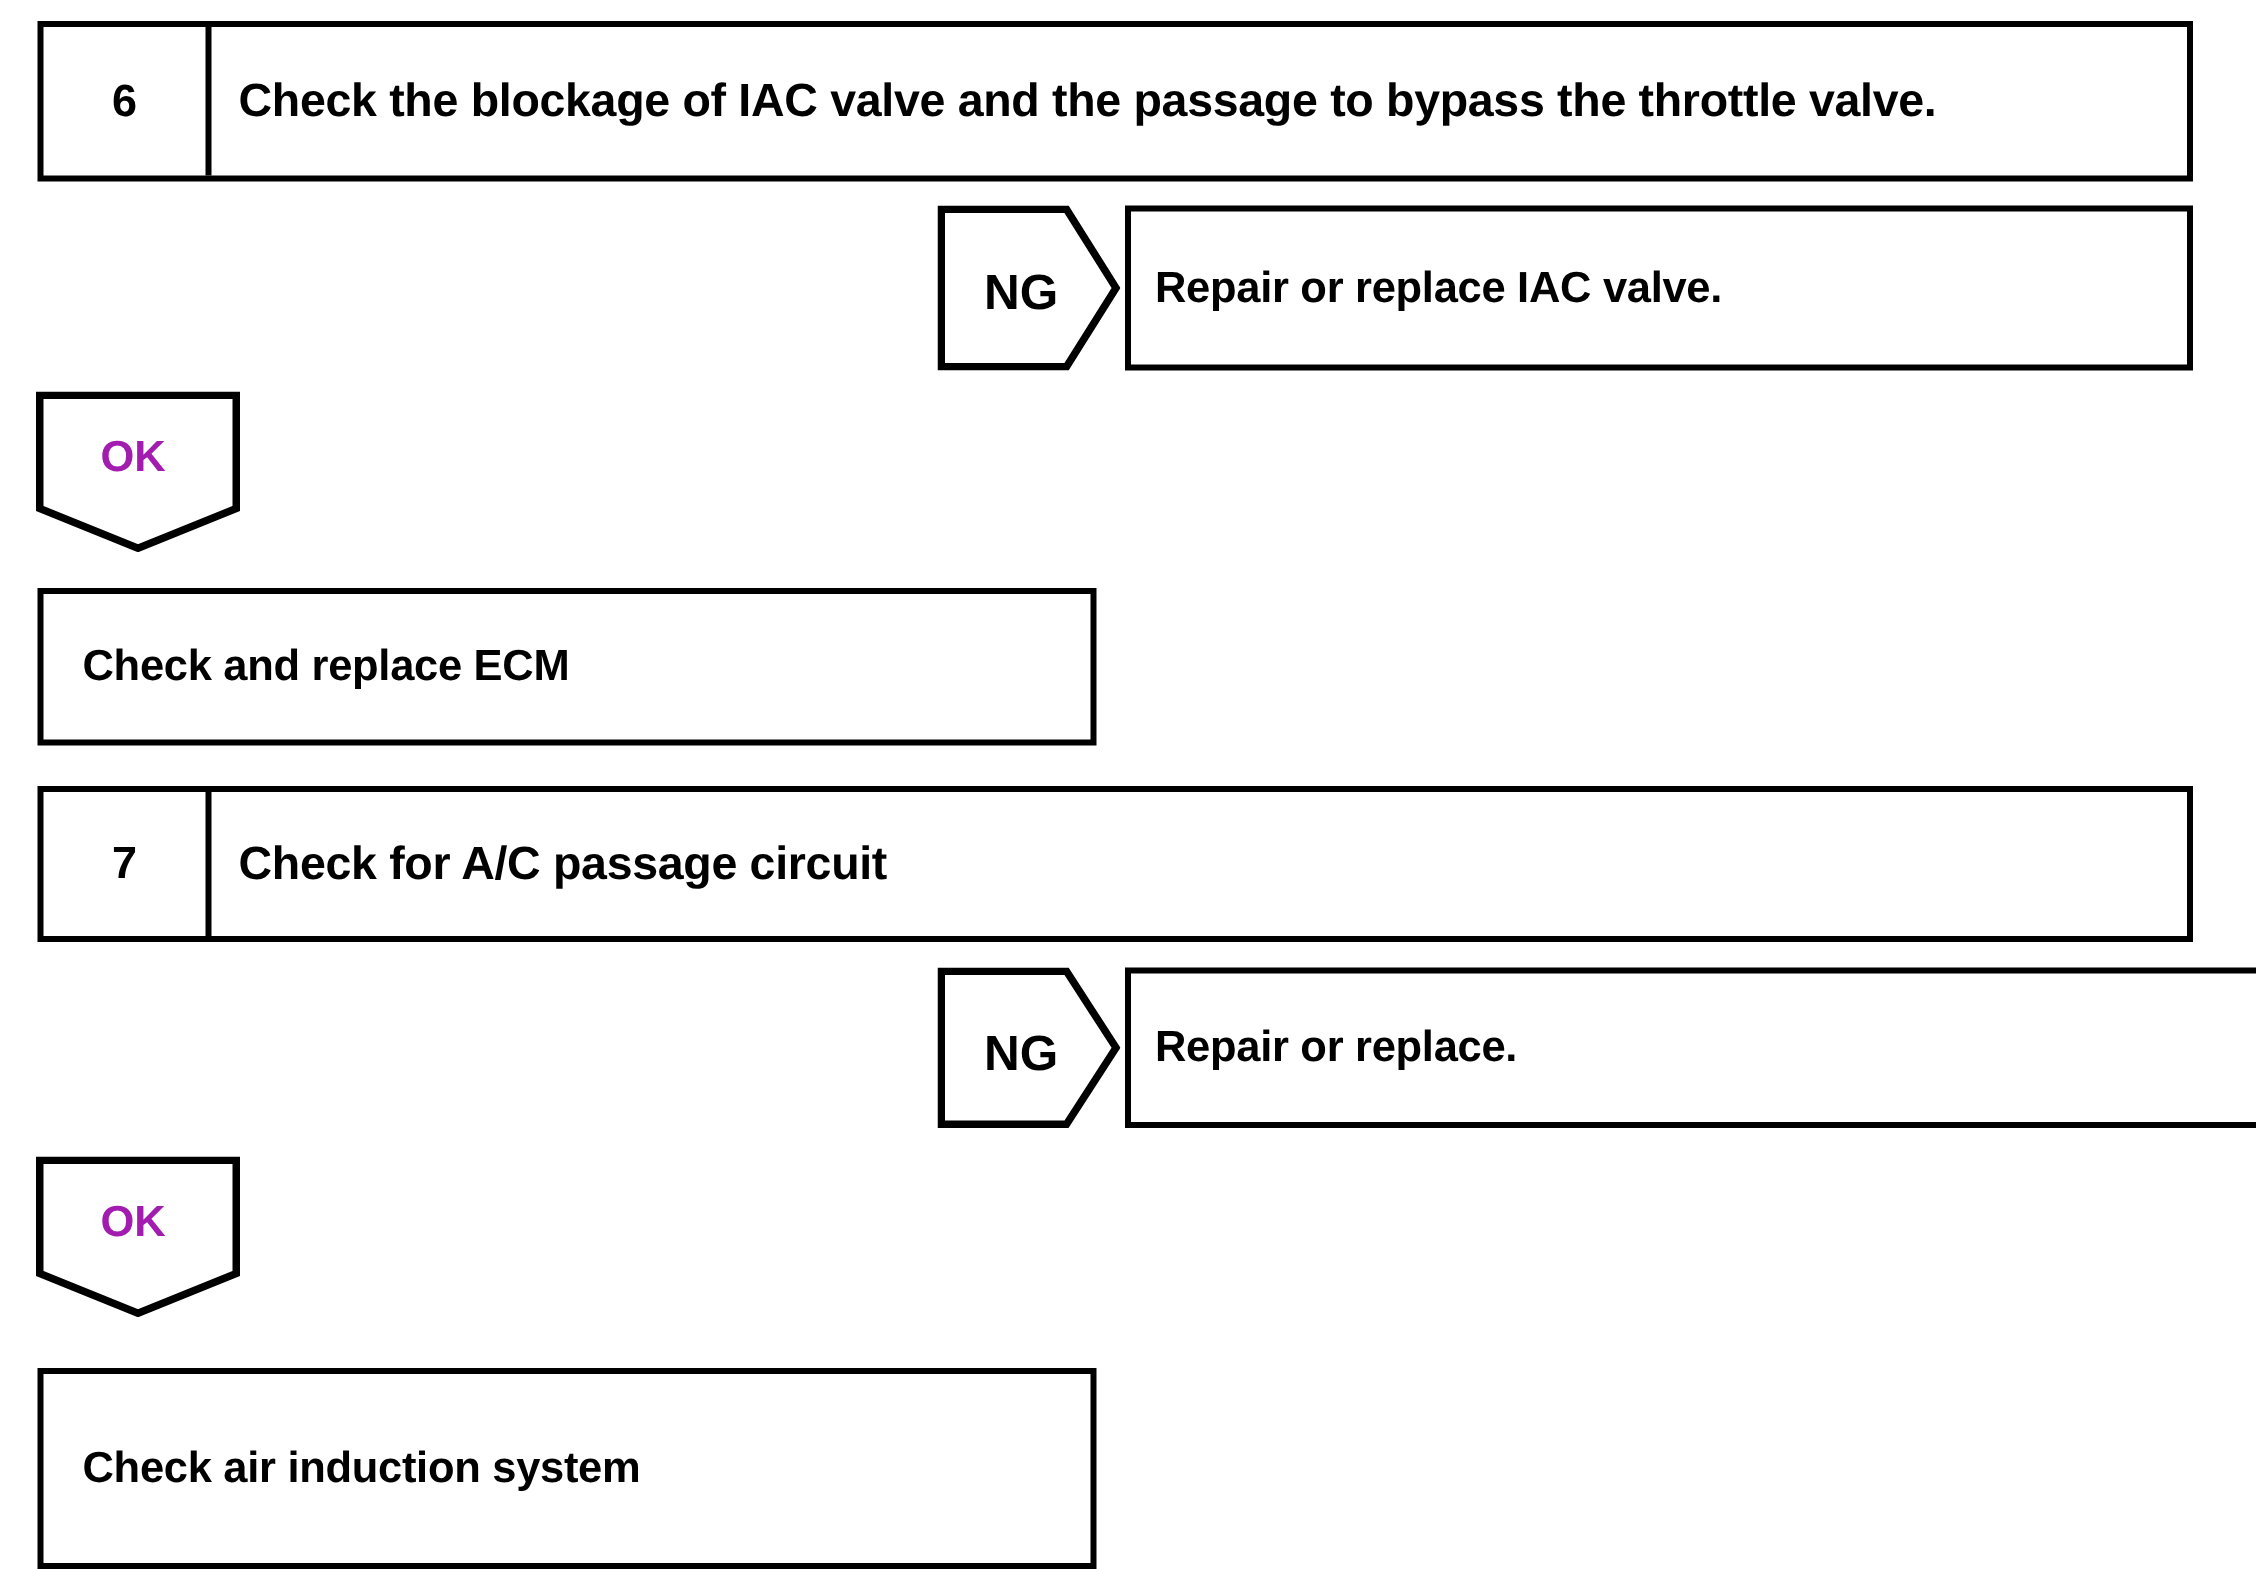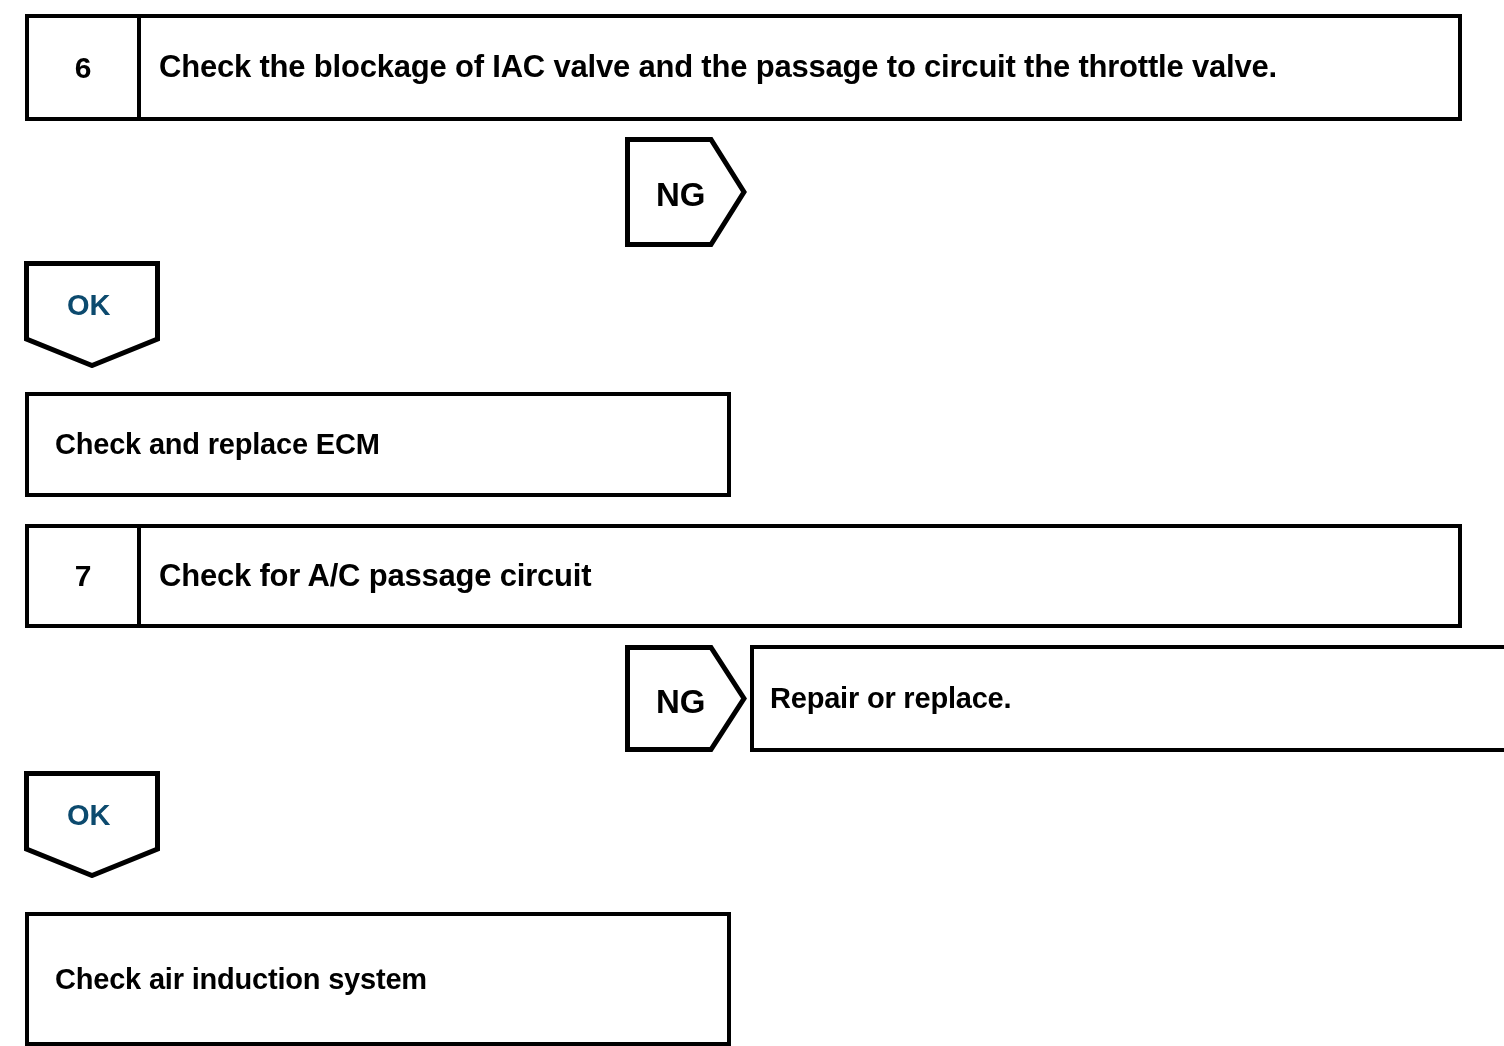--- a/index.html
+++ b/index.html
@@ -68,41 +68,44 @@
     font-size: 33px;
     line-height: 1;
     color: #000000;
   }
   
   .ok-label {
     position: absolute;
     font-weight: bold;
     font-size: 29px;
     line-height: 1;
-    color: #0c4a6e;
+    color: #a21caf;
   }
   svg { display: block; }
 </style>
 </head>
 <body>
 
 <div id="canvas">
 
   <div class="node rect-box" style="left:25px; top:14px; width:1437px; height:107px;">
     <div class="num-cell">6</div>
-    <div class="text-cell">Check the blockage of IAC valve and the passage to circuit the throttle valve.</div>
+    <div class="text-cell">Check the blockage of IAC valve and the passage to bypass the throttle valve.</div>
   </div>
 
   <div class="node" style="left:625px; top:137px; width:122px; height:110px;">
     <svg width="122" height="110" viewBox="0 0 122 110">
       <polygon points="2.5,2.5 86,2.5 119,55 86,107.5 2.5,107.5" fill="#ffffff" stroke="#000000" stroke-width="5" stroke-linejoin="miter"></polygon>
     </svg>
     <span class="ng-label" style="left:31px; top:41px;">NG</span>
   </div>
 
+  <div class="node rect-box repair-box" style="left:750px; top:137px; width:712px; height:110px;">
+    <div class="text-cell">Repair or replace IAC valve.</div>
+  </div>
 
   <div class="node" style="left:24px; top:261px; width:136px; height:107px;">
     <svg width="136" height="107" viewBox="0 0 136 107">
       <polygon points="2.5,2.5 133.5,2.5 133.5,78 68,104.5 2.5,78" fill="#ffffff" stroke="#000000" stroke-width="5" stroke-linejoin="miter"></polygon>
     </svg>
     <span class="ok-label" style="left:43px; top:30px;">OK</span>
   </div>
 
   <div class="node rect-box plain-box" style="left:25px; top:392px; width:706px; height:105px;">
     <div class="text-cell">Check and replace ECM</div>

